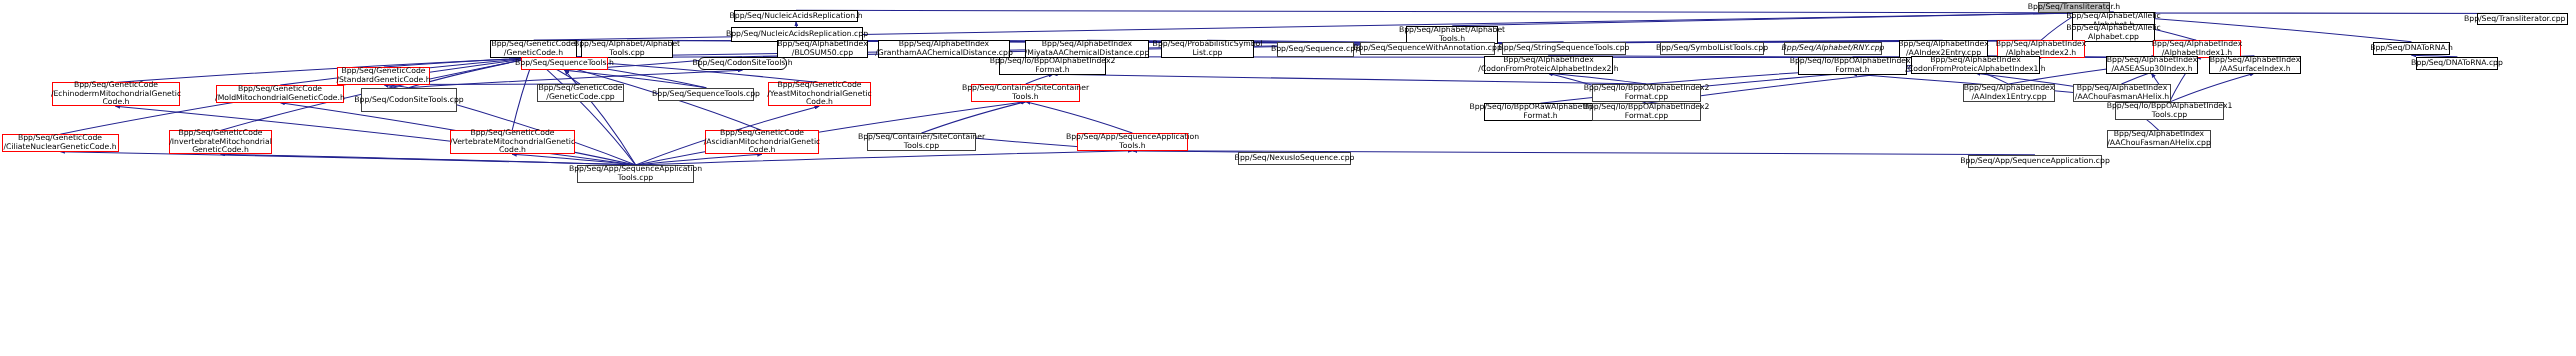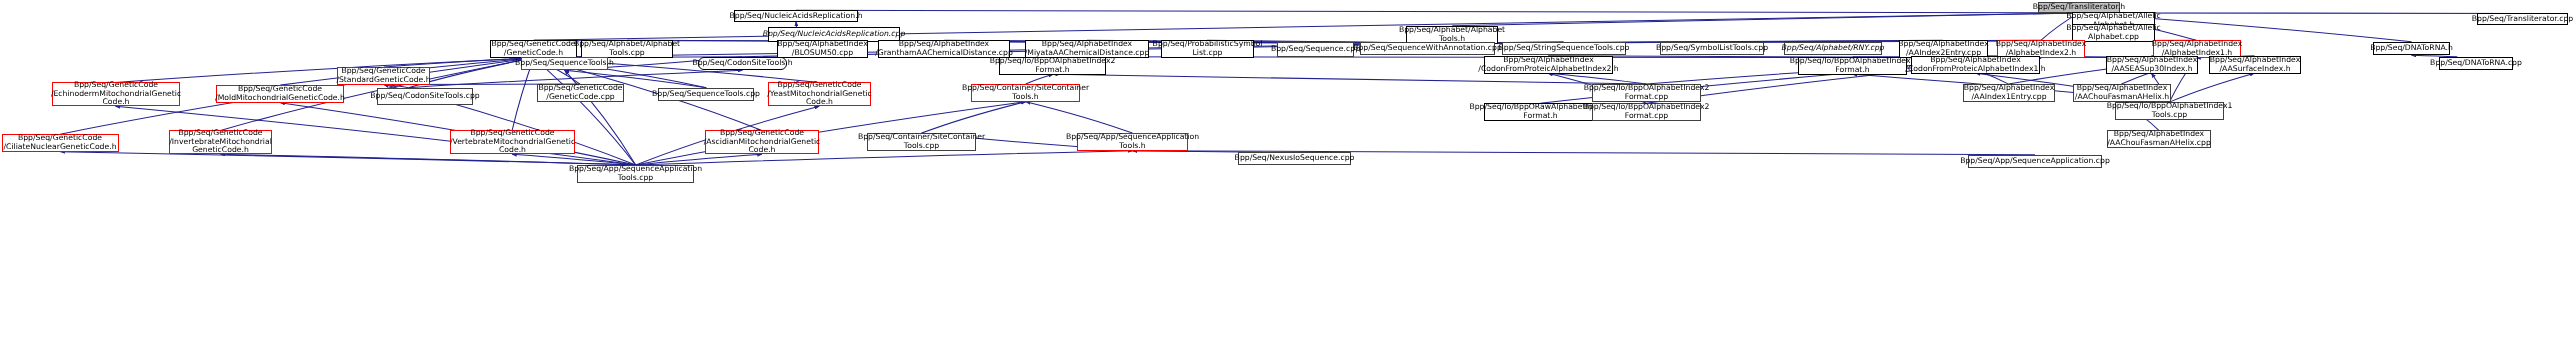--- a/index.html
+++ b/index.html
@@ -141,28 +141,28 @@
         <path d="M1234,320 Q1154.8,216 1036,112"></path>
         <path d="M1234,320 Q1178.8,228 1096,136"></path>
         <path d="M1371,170 Q1237,141 1036,112"></path>
         <path d="M1126,163 Q973.6,163.5 745,164"></path>
         <path d="M3196,200 Q3119.6,171 3005,142"></path>
         <path d="M3196,163 Q3119.6,152.5 3005,142"></path>
         <path d="M3899,163 Q3847.8,137.5 3771,112"></path>
         <path d="M1789,258 Q1952.6,275 2198,292"></path>
       </g>
   </svg>
-<div class="node root" style="left: 2038px; top: 1.5px; width: 82px; height: 11.3px;"><span>Bpp/Seq/Transliterator.h</span></div>
+<div class="node root" style="left: 2038px; top: 1.5px; width: 72px; height: 11.3px;"><span>Bpp/Seq/Transliterator.h</span></div>
     <div class="node" style="left: 734px; top: 10.3px; width: 124px; height: 11.3px;"><span>Bpp/Seq/NucleicAcidsReplication.h</span></div>
-    <div class="node" style="left: 2477px; top: 13.4px; width: 91px; height: 11.3px;"><span>Bpp/Seq/Transliterator.cpp</span></div>
+    <div class="node" style="left: 2477px; top: 13.4px; width: 91px; height: 11.3px; justify-content: flex-end;"><span>Bpp/Seq/Transliterator.cpp</span></div>
     <div class="node" style="left: 2072px; top: 12px; width: 83px; height: 17.5px;"><span>Bpp/Seq/Alphabet/Allelic
 Alphabet.h</span></div>
     <div class="node" style="left: 2072px; top: 24px; width: 83px; height: 17.5px;"><span>Bpp/Seq/Alphabet/Allelic
 Alphabet.cpp</span></div>
-    <div class="node" style="left: 768px; top: 27px; width: 132px; height: 15px; font-style: italic;"><span>Bpp/Seq/NucleicAcidsReplication.cpp</span></div>
+    <div class="node" style="left: 731px; top: 27px; width: 132px; height: 15px;"><span>Bpp/Seq/NucleicAcidsReplication.cpp</span></div>
     <div class="node" style="left: 1406px; top: 26px; width: 92px; height: 17.5px;"><span>Bpp/Seq/Alphabet/Alphabet
 Tools.h</span></div>
     <div class="node" style="left: 490px; top: 40px; width: 87px; height: 17.5px;"><span>Bpp/Seq/GeneticCode
 /GeneticCode.h</span></div>
     <div class="node" style="left: 581px; top: 40px; width: 92px; height: 17.5px;"><span>Bpp/Seq/Alphabet/Alphabet
 Tools.cpp</span></div>
     <div class="node" style="left: 777px; top: 40px; width: 91px; height: 17.5px;"><span>Bpp/Seq/AlphabetIndex
 /BLOSUM50.cpp</span></div>
     <div class="node" style="left: 878px; top: 40px; width: 132px; height: 17.5px;"><span>Bpp/Seq/AlphabetIndex
 /GranthamAAChemicalDistance.cpp</span></div>
@@ -175,21 +175,21 @@
     <div class="node thick" style="left: 1502px; top: 42px; width: 124px; height: 13.4px;"><span>Bpp/Seq/StringSequenceTools.cpp</span></div>
     <div class="node thick" style="left: 1660px; top: 42px; width: 104px; height: 13.4px;"><span>Bpp/Seq/SymbolListTools.cpp</span></div>
     <div class="node thick" style="left: 1784px; top: 42px; width: 98px; height: 13.4px; font-style: italic;"><span>Bpp/Seq/Alphabet/RNY.cpp</span></div>
     <div class="node" style="left: 1899px; top: 40px; width: 89px; height: 17.5px;"><span>Bpp/Seq/AlphabetIndex
 /AAIndex2Entry.cpp</span></div>
     <div class="node red" style="left: 1997px; top: 40px; width: 88px; height: 17.5px;"><span>Bpp/Seq/AlphabetIndex
 /AlphabetIndex2.h</span></div>
     <div class="node red" style="left: 2153px; top: 40px; width: 88px; height: 17.5px;"><span>Bpp/Seq/AlphabetIndex
 /AlphabetIndex1.h</span></div>
     <div class="node" style="left: 2373px; top: 42px; width: 77px; height: 13.4px;"><span>Bpp/Seq/DNAToRNA.h</span></div>
-    <div class="node" style="left: 2416px; top: 57px; width: 74px; height: 13.4px; margin-left: 23px;"><span>Bpp/Seq/DNAToRNA.cpp</span></div>
+    <div class="node" style="left: 2416px; top: 57px; width: 82px; height: 13.4px;"><span>Bpp/Seq/DNAToRNA.cpp</span></div>
     <div class="node red" style="left: 337px; top: 67px; width: 93px; height: 17.5px;"><span>Bpp/Seq/GeneticCode
 /StandardGeneticCode.h</span></div>
     <div class="node red" style="left: 521px; top: 57px; width: 87px; height: 13.4px;"><span>Bpp/Seq/SequenceTools.h</span></div>
     <div class="node" style="left: 698px; top: 57px; width: 89px; height: 13.4px; border-radius: 6px;"><span>Bpp/Seq/CodonSiteTools.h</span></div>
     <div class="node" style="left: 999px; top: 57px; width: 107px; height: 17.5px;"><span>Bpp/Seq/Io/BppOAlphabetIndex2
 Format.h</span></div>
     <div class="node" style="left: 1484px; top: 56px; width: 129px; height: 17.5px;"><span>Bpp/Seq/AlphabetIndex
 /CodonFromProteicAlphabetIndex2.h</span></div>
     <div class="node" style="left: 1798px; top: 57px; width: 109px; height: 17.5px;"><span>Bpp/Seq/Io/BppOAlphabetIndex1
 Format.h</span></div>
@@ -197,21 +197,21 @@
 /CodonFromProteicAlphabetIndex1.h</span></div>
     <div class="node" style="left: 2106px; top: 56px; width: 92px; height: 17.5px;"><span>Bpp/Seq/AlphabetIndex
 /AASEASup30Index.h</span></div>
     <div class="node" style="left: 2209px; top: 56px; width: 92px; height: 17.5px;"><span>Bpp/Seq/AlphabetIndex
 /AASurfaceIndex.h</span></div>
     <div class="node red" style="left: 52px; top: 82px; width: 128px; height: 24px;"><span>Bpp/Seq/GeneticCode
 /EchinodermMitochondrialGenetic
 Code.h</span></div>
     <div class="node red" style="left: 216px; top: 85px; width: 128px; height: 17.5px;"><span>Bpp/Seq/GeneticCode
 /MoldMitochondrialGeneticCode.h</span></div>
-    <div class="node thick" style="left: 361px; top: 88px; width: 96px; height: 17px; margin-left: 16px;"><span>Bpp/Seq/CodonSiteTools.cpp</span></div>
+    <div class="node thick" style="left: 361px; top: 88px; width: 96px; height: 24px;"><span>Bpp/Seq/CodonSiteTools.cpp</span></div>
     <div class="node thick" style="left: 537px; top: 84px; width: 87px; height: 17.5px;"><span>Bpp/Seq/GeneticCode
 /GeneticCode.cpp</span></div>
     <div class="node thick" style="left: 658px; top: 88px; width: 96px; height: 13.4px; text-align: center;"><span>Bpp/Seq/SequenceTools.cpp</span></div>
     <div class="node red" style="left: 768px; top: 82px; width: 103px; height: 24px;"><span>Bpp/Seq/GeneticCode
 /YeastMitochondrialGenetic
 Code.h</span></div>
     <div class="node red" style="left: 971px; top: 84px; width: 109px; height: 17.5px;"><span>Bpp/Seq/Container/SiteContainer
 Tools.h</span></div>
     <div class="node thick" style="left: 1592px; top: 84px; width: 109px; height: 17.5px;"><span>Bpp/Seq/Io/BppOAlphabetIndex2
 Format.cpp</span></div>

